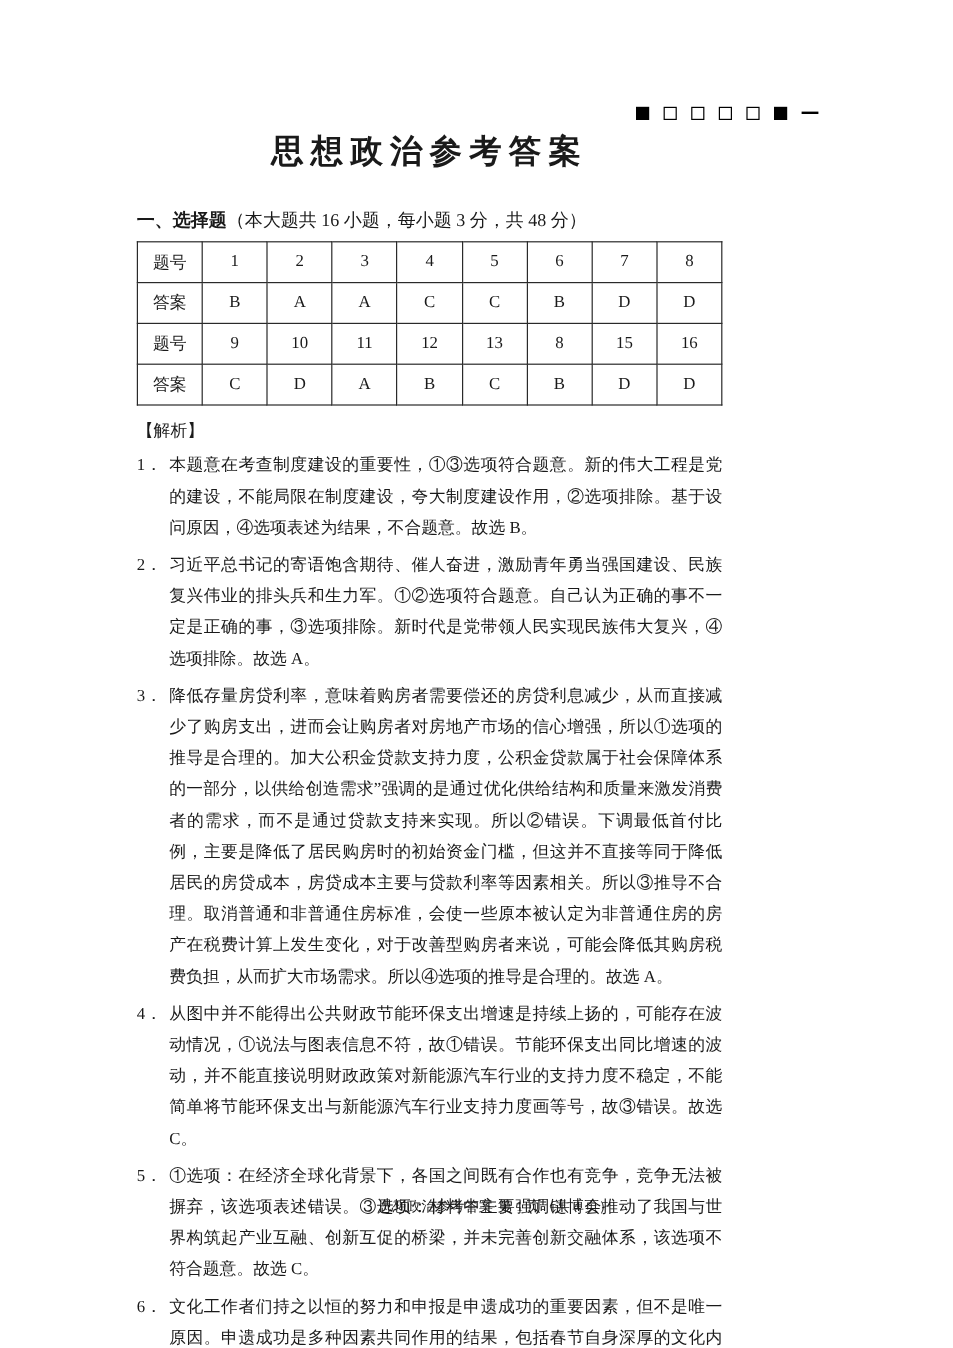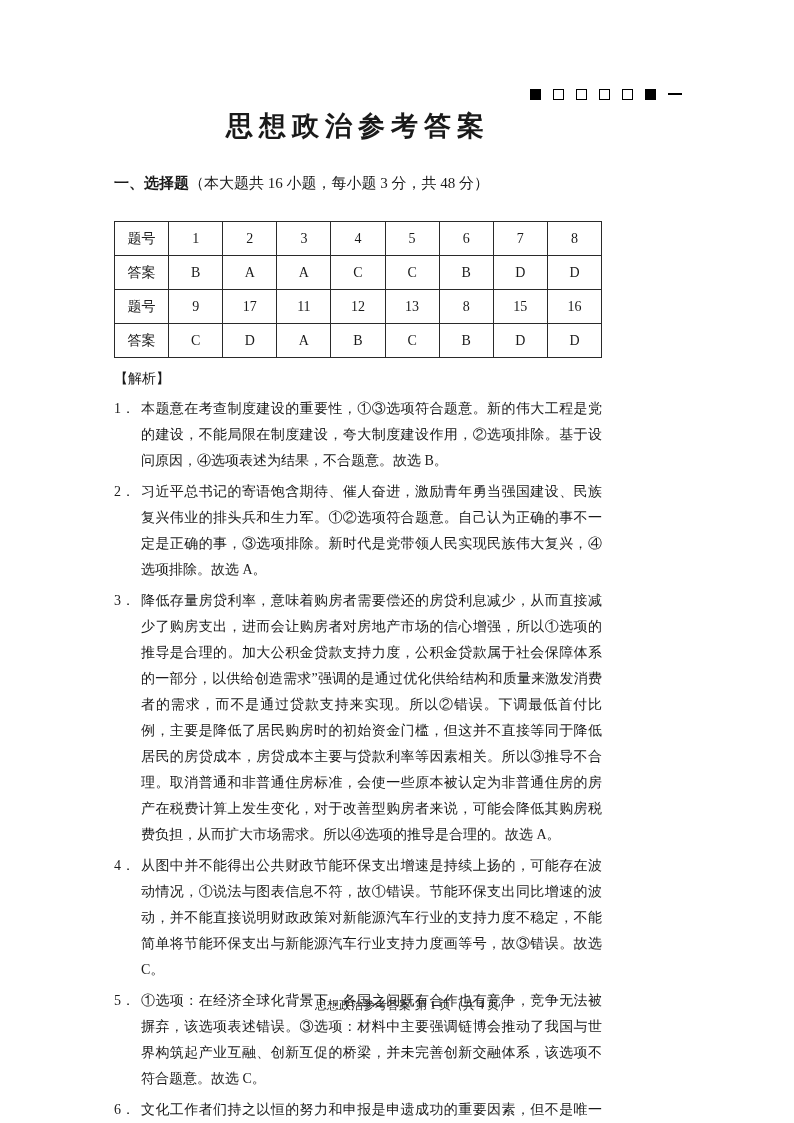--- a/index.html
+++ b/index.html
@@ -38,21 +38,21 @@
   .doc-title {
     text-align: center;
     font-size: 27px;
     font-weight: bold;
     letter-spacing: 6px;
     margin: 0 0 30px 0;
     white-space: nowrap;
   }
   .section-heading {
     font-size: 15px;
-    margin: 0 0 28px 0;
+    margin: 0 0 8px 0;
   }
   .section-heading .bold { font-weight: bold; }
 
   table.answer-table {
     width: 100%;
     border-collapse: collapse;
     table-layout: fixed;
     margin-bottom: 12px;
   }
   table.answer-table td {
@@ -138,21 +138,21 @@
           <td>A</td>
           <td>C</td>
           <td>C</td>
           <td>B</td>
           <td>D</td>
           <td>D</td>
         </tr>
         <tr>
           <td>题号</td>
           <td>9</td>
-          <td>17</td>
+          <td>10</td>
           <td>11</td>
           <td>12</td>
           <td>13</td>
           <td>8</td>
           <td>15</td>
           <td>16</td>
         </tr>
         <tr>
           <td>答案</td>
           <td>C</td>

